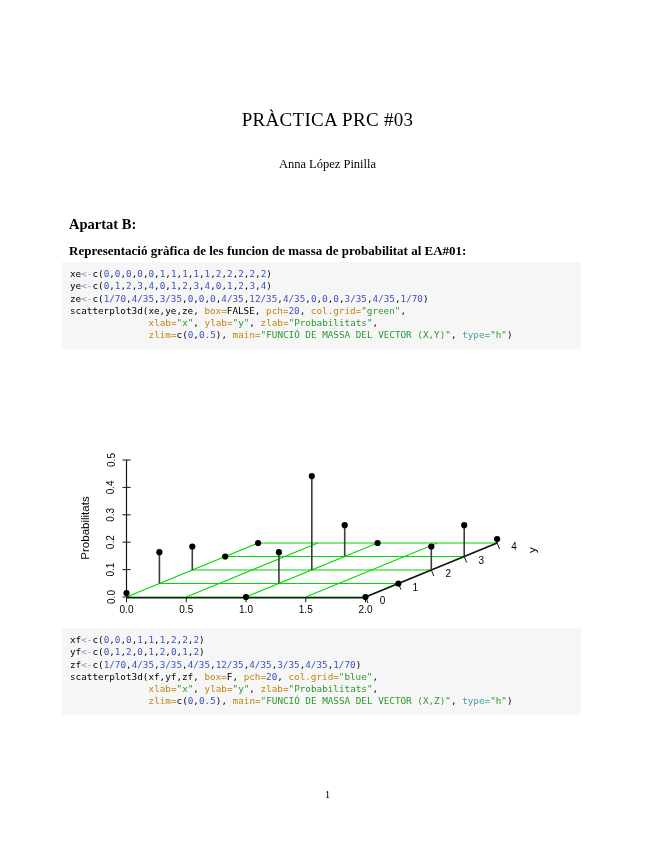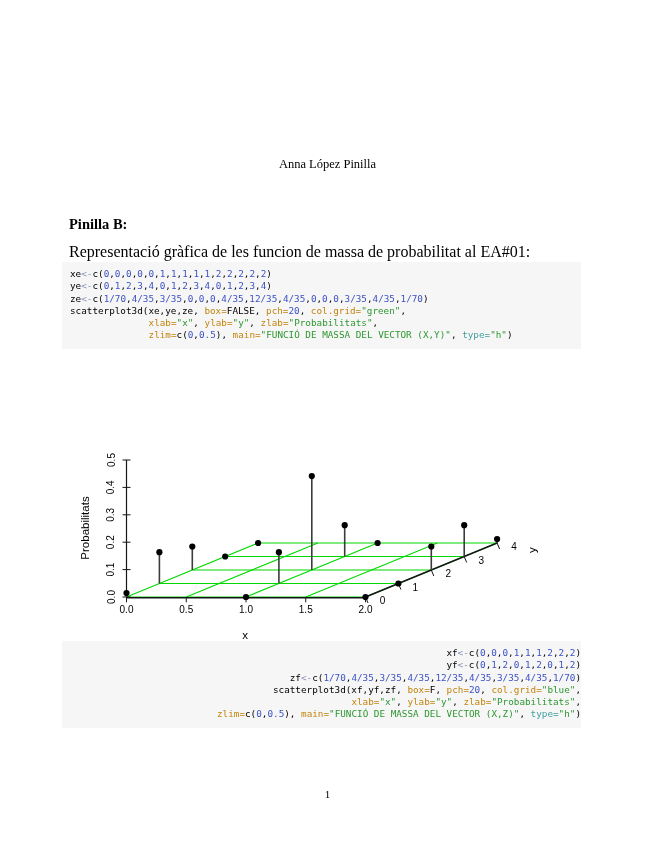--- a/index.html
+++ b/index.html
@@ -3,43 +3,44 @@
 <meta charset="utf-8">
 <style>
   html,body{margin:0;padding:0;background:#e8e8e8;}
   .page{position:relative;width:655px;height:848px;background:#ffffff;
         font-family:"Liberation Serif",serif;color:#000;overflow:hidden;}
   .centered{position:absolute;left:0;right:0;text-align:center;}
   .doc-title{top:109px;font-size:19px;letter-spacing:0.3px;}
   .doc-author{top:157px;font-size:12.5px;}
   .doc-niu{top:192px;font-size:12.5px;}
   .section-heading{position:absolute;left:69px;top:216px;font-weight:bold;font-size:14.5px;}
-  .subheading{position:absolute;left:69px;top:243px;font-weight:normal;font-size:16px;}
+  .subheading{position:absolute;left:69px;top:243px;font-weight:bold;font-size:13px;}
   .code-block{position:absolute;left:62px;width:511px;background:#f6f6f6;
               padding:6px 0 7px 8px;font-family:"DejaVu Sans Mono",monospace;
               font-size:9.3px;line-height:12.3px;white-space:pre;}
   #code1{top:262px;}
-  #code2{top:641px;text-align:right;}
+  #code2{top:628px;}
   .chart-title{position:absolute;top:360px;left:332px;transform:translateX(-50%);
                font-family:"Liberation Sans",sans-serif;font-weight:bold;
                font-size:14px;white-space:nowrap;}
   .plot-svg{position:absolute;left:60px;top:430px;}
   .page-number{top:788px;font-size:11px;}
   svg text{font-family:"Liberation Sans",sans-serif;fill:#000;}
 </style>
 </head>
 <body>
 
 <div class="page">
 
+  <div class="centered doc-title">PRÀCTICA PRC #03</div>
 
   <div class="centered doc-author">Anna López Pinilla</div>
 
 
-  <div class="section-heading">Pinilla B:</div>
+  <div class="section-heading">Apartat B:</div>
 
   <div class="subheading">Representació gràfica de les funcion de massa de probabilitat al EA#01:</div>
 
   <div class="code-block" id="code1"><div><span style="color: rgb(0, 0, 0);">xe</span><span style="color: rgb(136, 146, 189);">&lt;-</span><span style="color: rgb(0, 0, 0);">c</span><span style="color: rgb(0, 0, 0);">(</span><span style="color: rgb(61, 82, 196);">0</span><span style="color: rgb(0, 0, 0);">,</span><span style="color: rgb(61, 82, 196);">0</span><span style="color: rgb(0, 0, 0);">,</span><span style="color: rgb(61, 82, 196);">0</span><span style="color: rgb(0, 0, 0);">,</span><span style="color: rgb(61, 82, 196);">0</span><span style="color: rgb(0, 0, 0);">,</span><span style="color: rgb(61, 82, 196);">0</span><span style="color: rgb(0, 0, 0);">,</span><span style="color: rgb(61, 82, 196);">1</span><span style="color: rgb(0, 0, 0);">,</span><span style="color: rgb(61, 82, 196);">1</span><span style="color: rgb(0, 0, 0);">,</span><span style="color: rgb(61, 82, 196);">1</span><span style="color: rgb(0, 0, 0);">,</span><span style="color: rgb(61, 82, 196);">1</span><span style="color: rgb(0, 0, 0);">,</span><span style="color: rgb(61, 82, 196);">1</span><span style="color: rgb(0, 0, 0);">,</span><span style="color: rgb(61, 82, 196);">2</span><span style="color: rgb(0, 0, 0);">,</span><span style="color: rgb(61, 82, 196);">2</span><span style="color: rgb(0, 0, 0);">,</span><span style="color: rgb(61, 82, 196);">2</span><span style="color: rgb(0, 0, 0);">,</span><span style="color: rgb(61, 82, 196);">2</span><span style="color: rgb(0, 0, 0);">,</span><span style="color: rgb(61, 82, 196);">2</span><span style="color: rgb(0, 0, 0);">)</span></div><div><span style="color: rgb(0, 0, 0);">ye</span><span style="color: rgb(136, 146, 189);">&lt;-</span><span style="color: rgb(0, 0, 0);">c</span><span style="color: rgb(0, 0, 0);">(</span><span style="color: rgb(61, 82, 196);">0</span><span style="color: rgb(0, 0, 0);">,</span><span style="color: rgb(61, 82, 196);">1</span><span style="color: rgb(0, 0, 0);">,</span><span style="color: rgb(61, 82, 196);">2</span><span style="color: rgb(0, 0, 0);">,</span><span style="color: rgb(61, 82, 196);">3</span><span style="color: rgb(0, 0, 0);">,</span><span style="color: rgb(61, 82, 196);">4</span><span style="color: rgb(0, 0, 0);">,</span><span style="color: rgb(61, 82, 196);">0</span><span style="color: rgb(0, 0, 0);">,</span><span style="color: rgb(61, 82, 196);">1</span><span style="color: rgb(0, 0, 0);">,</span><span style="color: rgb(61, 82, 196);">2</span><span style="color: rgb(0, 0, 0);">,</span><span style="color: rgb(61, 82, 196);">3</span><span style="color: rgb(0, 0, 0);">,</span><span style="color: rgb(61, 82, 196);">4</span><span style="color: rgb(0, 0, 0);">,</span><span style="color: rgb(61, 82, 196);">0</span><span style="color: rgb(0, 0, 0);">,</span><span style="color: rgb(61, 82, 196);">1</span><span style="color: rgb(0, 0, 0);">,</span><span style="color: rgb(61, 82, 196);">2</span><span style="color: rgb(0, 0, 0);">,</span><span style="color: rgb(61, 82, 196);">3</span><span style="color: rgb(0, 0, 0);">,</span><span style="color: rgb(61, 82, 196);">4</span><span style="color: rgb(0, 0, 0);">)</span></div><div><span style="color: rgb(0, 0, 0);">ze</span><span style="color: rgb(136, 146, 189);">&lt;-</span><span style="color: rgb(0, 0, 0);">c</span><span style="color: rgb(0, 0, 0);">(</span><span style="color: rgb(61, 82, 196);">1/70</span><span style="color: rgb(0, 0, 0);">,</span><span style="color: rgb(61, 82, 196);">4/35</span><span style="color: rgb(0, 0, 0);">,</span><span style="color: rgb(61, 82, 196);">3/35</span><span style="color: rgb(0, 0, 0);">,</span><span style="color: rgb(61, 82, 196);">0</span><span style="color: rgb(0, 0, 0);">,</span><span style="color: rgb(61, 82, 196);">0</span><span style="color: rgb(0, 0, 0);">,</span><span style="color: rgb(61, 82, 196);">0</span><span style="color: rgb(0, 0, 0);">,</span><span style="color: rgb(61, 82, 196);">4/35</span><span style="color: rgb(0, 0, 0);">,</span><span style="color: rgb(61, 82, 196);">12/35</span><span style="color: rgb(0, 0, 0);">,</span><span style="color: rgb(61, 82, 196);">4/35</span><span style="color: rgb(0, 0, 0);">,</span><span style="color: rgb(61, 82, 196);">0</span><span style="color: rgb(0, 0, 0);">,</span><span style="color: rgb(61, 82, 196);">0</span><span style="color: rgb(0, 0, 0);">,</span><span style="color: rgb(61, 82, 196);">0</span><span style="color: rgb(0, 0, 0);">,</span><span style="color: rgb(61, 82, 196);">3/35</span><span style="color: rgb(0, 0, 0);">,</span><span style="color: rgb(61, 82, 196);">4/35</span><span style="color: rgb(0, 0, 0);">,</span><span style="color: rgb(61, 82, 196);">1/70</span><span style="color: rgb(0, 0, 0);">)</span></div><div><span style="color: rgb(0, 0, 0);">scatterplot3d</span><span style="color: rgb(0, 0, 0);">(</span><span style="color: rgb(0, 0, 0);">xe</span><span style="color: rgb(0, 0, 0);">,</span><span style="color: rgb(0, 0, 0);">ye</span><span style="color: rgb(0, 0, 0);">,</span><span style="color: rgb(0, 0, 0);">ze</span><span style="color: rgb(0, 0, 0);">,</span><span style="color: rgb(0, 0, 0);"> </span><span style="color: rgb(194, 133, 14);">box=</span><span style="color: rgb(0, 0, 0);">FALSE</span><span style="color: rgb(0, 0, 0);">,</span><span style="color: rgb(0, 0, 0);"> </span><span style="color: rgb(194, 133, 14);">pch=</span><span style="color: rgb(61, 82, 196);">20</span><span style="color: rgb(0, 0, 0);">,</span><span style="color: rgb(0, 0, 0);"> </span><span style="color: rgb(194, 133, 14);">col.grid=</span><span style="color: rgb(46, 151, 48);">"green"</span><span style="color: rgb(0, 0, 0);">,</span></div><div><span style="color: rgb(0, 0, 0);"> </span><span style="color: rgb(0, 0, 0);"> </span><span style="color: rgb(0, 0, 0);"> </span><span style="color: rgb(0, 0, 0);"> </span><span style="color: rgb(0, 0, 0);"> </span><span style="color: rgb(0, 0, 0);"> </span><span style="color: rgb(0, 0, 0);"> </span><span style="color: rgb(0, 0, 0);"> </span><span style="color: rgb(0, 0, 0);"> </span><span style="color: rgb(0, 0, 0);"> </span><span style="color: rgb(0, 0, 0);"> </span><span style="color: rgb(0, 0, 0);"> </span><span style="color: rgb(0, 0, 0);"> </span><span style="color: rgb(0, 0, 0);"> </span><span style="color: rgb(194, 133, 14);">xlab=</span><span style="color: rgb(46, 151, 48);">"x"</span><span style="color: rgb(0, 0, 0);">,</span><span style="color: rgb(0, 0, 0);"> </span><span style="color: rgb(194, 133, 14);">ylab=</span><span style="color: rgb(46, 151, 48);">"y"</span><span style="color: rgb(0, 0, 0);">,</span><span style="color: rgb(0, 0, 0);"> </span><span style="color: rgb(194, 133, 14);">zlab=</span><span style="color: rgb(46, 151, 48);">"Probabilitats"</span><span style="color: rgb(0, 0, 0);">,</span></div><div><span style="color: rgb(0, 0, 0);"> </span><span style="color: rgb(0, 0, 0);"> </span><span style="color: rgb(0, 0, 0);"> </span><span style="color: rgb(0, 0, 0);"> </span><span style="color: rgb(0, 0, 0);"> </span><span style="color: rgb(0, 0, 0);"> </span><span style="color: rgb(0, 0, 0);"> </span><span style="color: rgb(0, 0, 0);"> </span><span style="color: rgb(0, 0, 0);"> </span><span style="color: rgb(0, 0, 0);"> </span><span style="color: rgb(0, 0, 0);"> </span><span style="color: rgb(0, 0, 0);"> </span><span style="color: rgb(0, 0, 0);"> </span><span style="color: rgb(0, 0, 0);"> </span><span style="color: rgb(194, 133, 14);">zlim=</span><span style="color: rgb(0, 0, 0);">c</span><span style="color: rgb(0, 0, 0);">(</span><span style="color: rgb(61, 82, 196);">0</span><span style="color: rgb(0, 0, 0);">,</span><span style="color: rgb(61, 82, 196);">0.5</span><span style="color: rgb(0, 0, 0);">)</span><span style="color: rgb(0, 0, 0);">,</span><span style="color: rgb(0, 0, 0);"> </span><span style="color: rgb(194, 133, 14);">main=</span><span style="color: rgb(46, 151, 48);">"FUNCIÓ DE MASSA DEL VECTOR (X,Y)"</span><span style="color: rgb(0, 0, 0);">,</span><span style="color: rgb(0, 0, 0);"> </span><span style="color: rgb(67, 160, 160);">type=</span><span style="color: rgb(46, 151, 48);">"h"</span><span style="color: rgb(0, 0, 0);">)</span></div></div>
 
 
   <svg class="plot-svg" width="540" height="230" viewBox="0 0 540 230">
       <line x1="66.5" y1="167" x2="305.5" y2="167" stroke="#00d800" stroke-width="1.1"></line>
       <line x1="99.4" y1="153.5" x2="338.4" y2="153.5" stroke="#00d800" stroke-width="1.1"></line>
       <line x1="132.3" y1="140" x2="371.3" y2="140" stroke="#00d800" stroke-width="1.1"></line>

